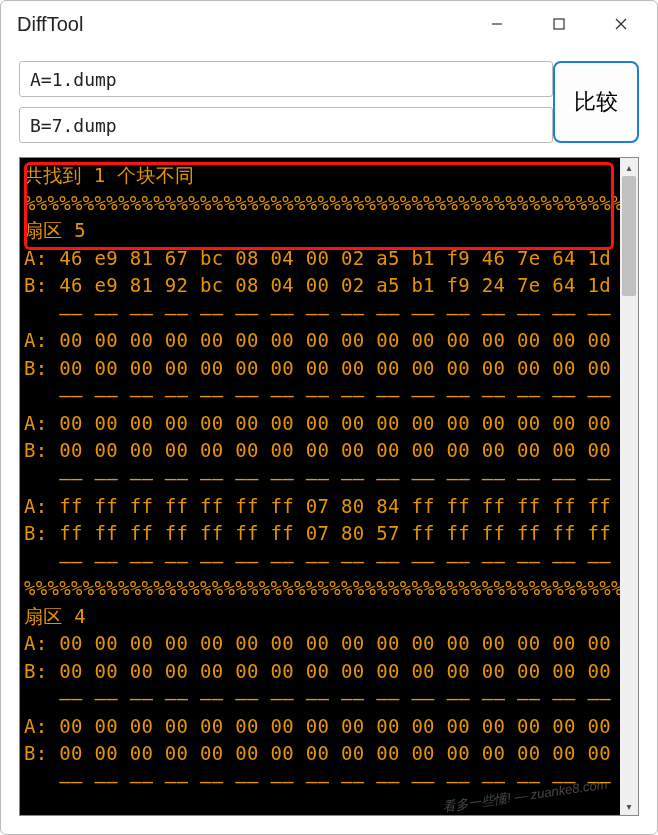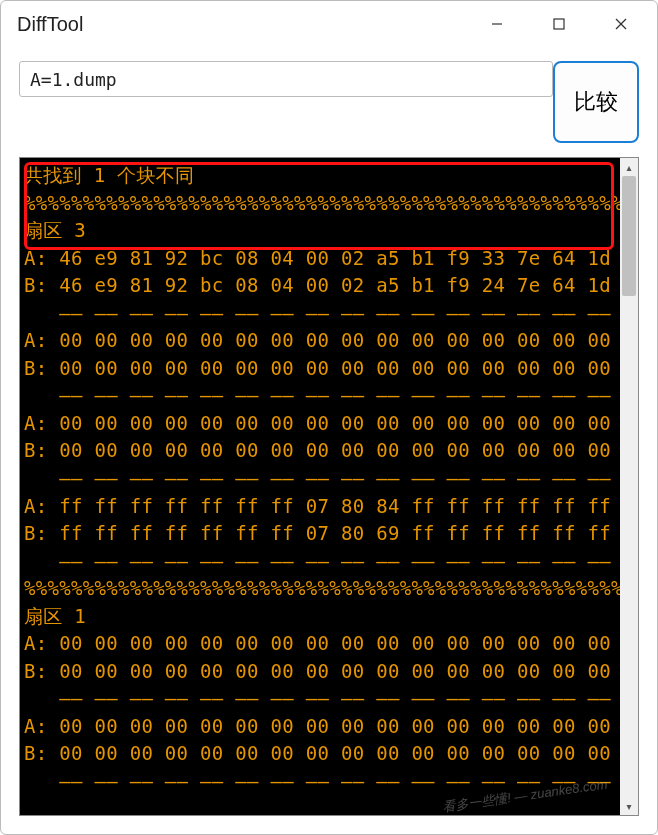--- a/index.html
+++ b/index.html
@@ -174,42 +174,43 @@
           </svg>
       </div>
     </div>
   </div>
 
   <div class="content-area">
 
     <div class="inputs-row">
       <div class="inputs-col">
         <input class="text-input" value="A=1.dump" style="">
+        <input class="text-input" value="B=7.dump" style="">
       </div>
       <button class="compare-btn">比较</button>
     </div>
 
     <div class="diff-container">
       <div class="diff-output"><span>共找到 1 个块不同</span>
 <span>%%%%%%%%%%%%%%%%%%%%%%%%%%%%%%%%%%%%%%%%%%%%%%%%%%%%%%%%%%%%%%%%%%%%%%%%%%%%%%%%%%%%%%%%%%%%%%</span>
-<span>扇区 3</span>
-<span>A: 46 e9 81 92 bc 08 04 00 02 a5 b1 f9 33 7e 64 1d</span>
+<span>扇区 5</span>
+<span>A: 46 e9 81 67 bc 08 04 00 02 a5 b1 f9 46 7e 64 1d</span>
 <span>B: 46 e9 81 92 bc 08 04 00 02 a5 b1 f9 24 7e 64 1d</span>
 <span>   —— —— —— —— —— —— —— —— —— —— —— —— —— —— —— ——</span>
 <span>A: 00 00 00 00 00 00 00 00 00 00 00 00 00 00 00 00</span>
 <span>B: 00 00 00 00 00 00 00 00 00 00 00 00 00 00 00 00</span>
 <span>   —— —— —— —— —— —— —— —— —— —— —— —— —— —— —— ——</span>
 <span>A: 00 00 00 00 00 00 00 00 00 00 00 00 00 00 00 00</span>
 <span>B: 00 00 00 00 00 00 00 00 00 00 00 00 00 00 00 00</span>
 <span>   —— —— —— —— —— —— —— —— —— —— —— —— —— —— —— ——</span>
 <span>A: ff ff ff ff ff ff ff 07 80 84 ff ff ff ff ff ff</span>
-<span>B: ff ff ff ff ff ff ff 07 80 69 ff ff ff ff ff ff</span>
+<span>B: ff ff ff ff ff ff ff 07 80 57 ff ff ff ff ff ff</span>
 <span>   —— —— —— —— —— —— —— —— —— —— —— —— —— —— —— ——</span>
 <span>%%%%%%%%%%%%%%%%%%%%%%%%%%%%%%%%%%%%%%%%%%%%%%%%%%%%%%%%%%%%%%%%%%%%%%%%%%%%%%%%%%%%%%%%%%%%%%</span>
-<span>扇区 1</span>
+<span>扇区 4</span>
 <span>A: 00 00 00 00 00 00 00 00 00 00 00 00 00 00 00 00</span>
 <span>B: 00 00 00 00 00 00 00 00 00 00 00 00 00 00 00 00</span>
 <span>   —— —— —— —— —— —— —— —— —— —— —— —— —— —— —— ——</span>
 <span>A: 00 00 00 00 00 00 00 00 00 00 00 00 00 00 00 00</span>
 <span>B: 00 00 00 00 00 00 00 00 00 00 00 00 00 00 00 00</span>
 <span>   —— —— —— —— —— —— —— —— —— —— —— —— —— —— —— ——</span></div>
 
       <div class="highlight-box"></div>
 
       <div class="scrollbar">

